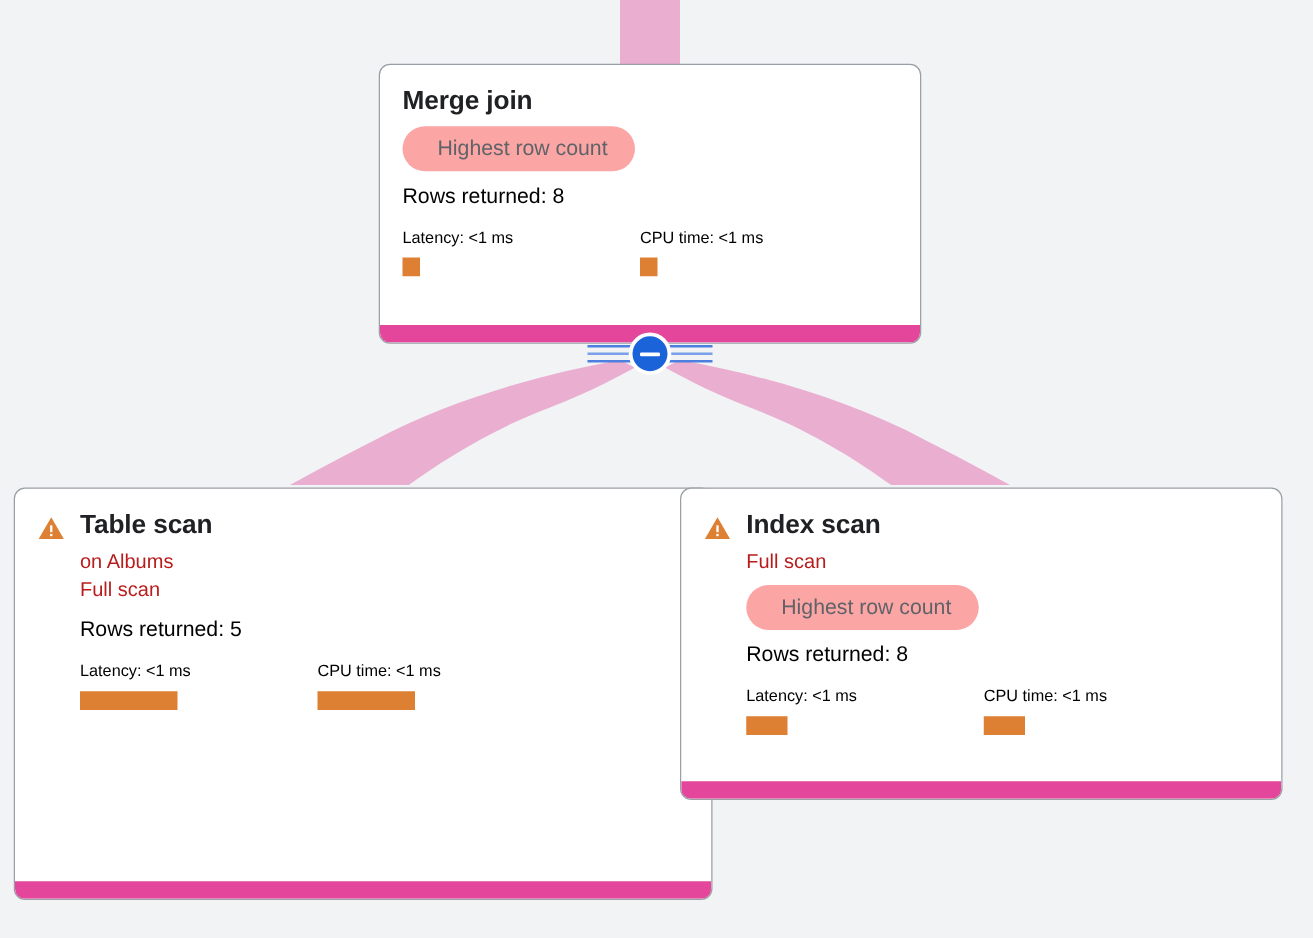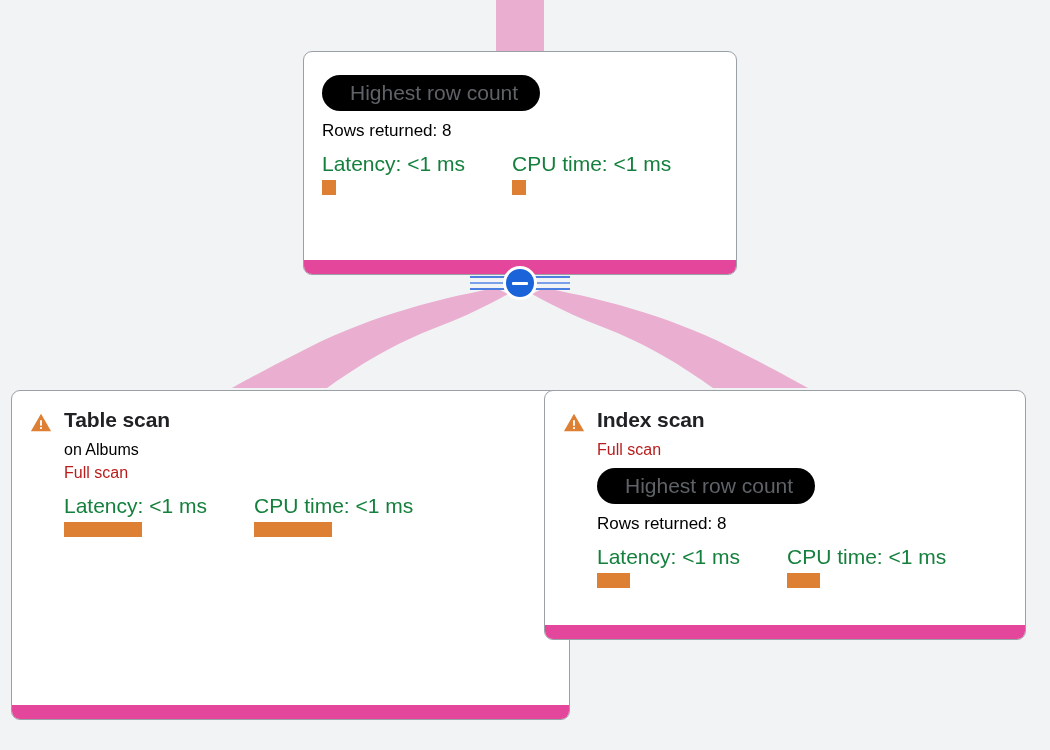--- a/index.html
+++ b/index.html
@@ -65,42 +65,42 @@
     color: #202124;
     line-height: 26px;
     letter-spacing: -0.1px;
   }
 
   .node-sub-wrap {
     margin-top: 5px;
   }
   .node-target {
     font-size: 16px;
-    color: #000000;
+    color: #b91c1c;
     line-height: 22px;
   }
   .node-scantype {
     font-size: 16px;
     color: #b91c1c;
     line-height: 22px;
     margin-top: 1px;
   }
 
   
   .chip-list {
     margin-top: 7px;
     display: flex;
     flex-direction: column;
     align-items: flex-start;
     gap: 7px;
   }
   .chip {
-    background: #000000;
+    background: #fca5a5;
     color: #5f6368;
-    font-size: 21px;
+    font-size: 17px;
     line-height: 20px;
     border-radius: 18px;
     padding: 8px 22px 8px 28px;
     white-space: nowrap;
   }
 
   .rows-returned {
     margin-top: 9px;
     font-size: 17px;
     color: #000000;
@@ -110,22 +110,22 @@
   
   .metrics {
     margin-top: 12px;
     display: flex;
   }
   .metric {
     display: flex;
     flex-direction: column;
   }
   .metric-label {
-    font-size: 21px;
-    color: #15803d;
+    font-size: 13px;
+    color: #000000;
     line-height: 20px;
     white-space: nowrap;
   }
   .metric-bar {
     margin-top: 6px;
     height: 15px;
     background: #dd8033;
   }
 
   
@@ -196,20 +196,23 @@
            C 610,300 680,320 740,352
            C 768,366 790,378 808,388
            L 713,388
            C 685,368 648,344 600,326
            C 574,316 554,306 532,294
            Z"></path>
 </svg>
 
 <div class="node" id="node-merge-join" style="left:303px; top:51px; width:434px; height:224px;">
   <div class="node-body">
+    <div class="node-header">
+      <div class="node-title">Merge join</div>
+    </div>
 
     <div class="chip-list">
       <div class="chip">Highest row count</div>
     </div>
 
     <div class="rows-returned">Rows returned: 8</div>
 
     <div class="metrics">
       <div class="metric">
         <div class="metric-label">Latency: &lt;1 ms</div>
@@ -244,20 +247,21 @@
       <div class="node-title">Table scan</div>
     </div>
 
     <div class="node-indent">
       <div class="node-sub-wrap">
         <div class="node-target">on Albums</div>
         <div class="node-scantype">Full scan</div>
       </div>
 
 
+      <div class="rows-returned">Rows returned: 5</div>
 
       <div class="metrics">
         <div class="metric">
           <div class="metric-label">Latency: &lt;1 ms</div>
           <div class="metric-bar" style="width: 78px; background: rgb(221, 128, 51);"></div>
         </div>
         <div class="metric">
           <div class="metric-label">CPU time: &lt;1 ms</div>
           <div class="metric-bar" style="width: 78px; background: rgb(221, 128, 51);"></div>
         </div>

